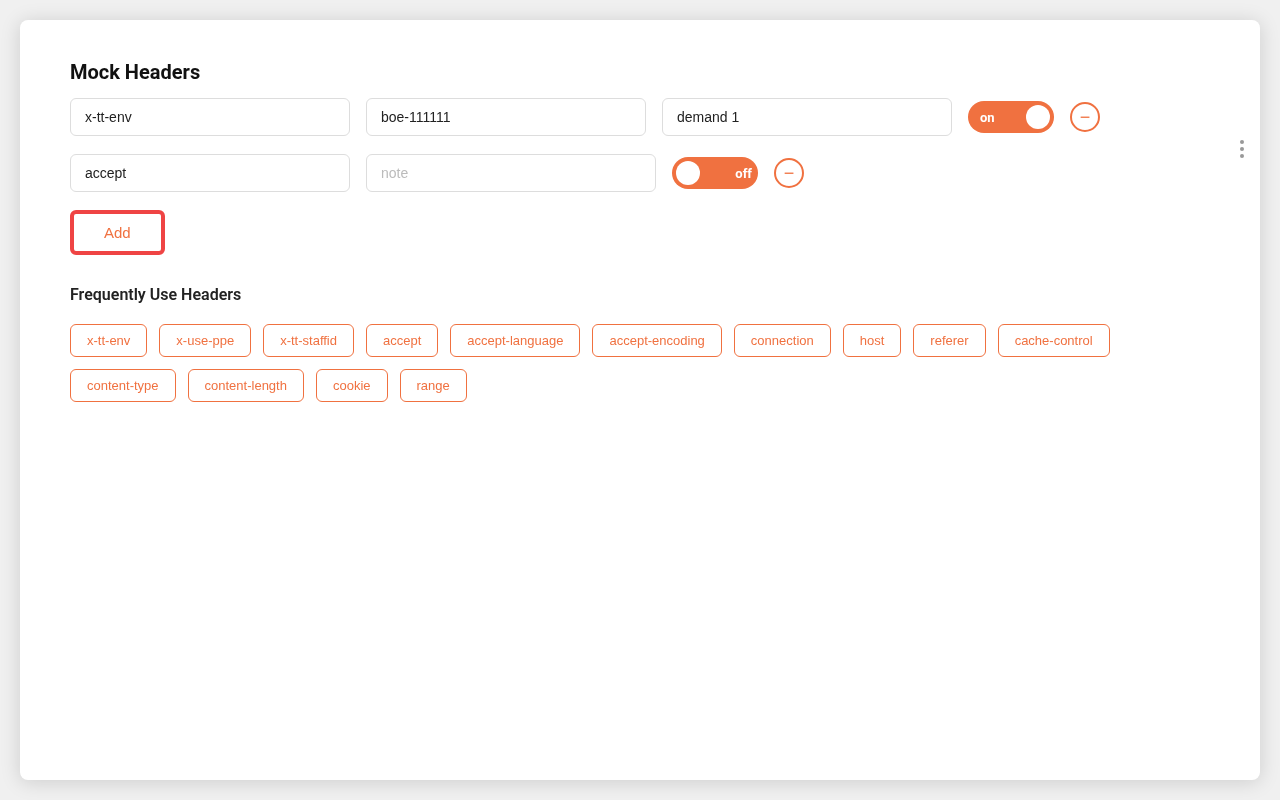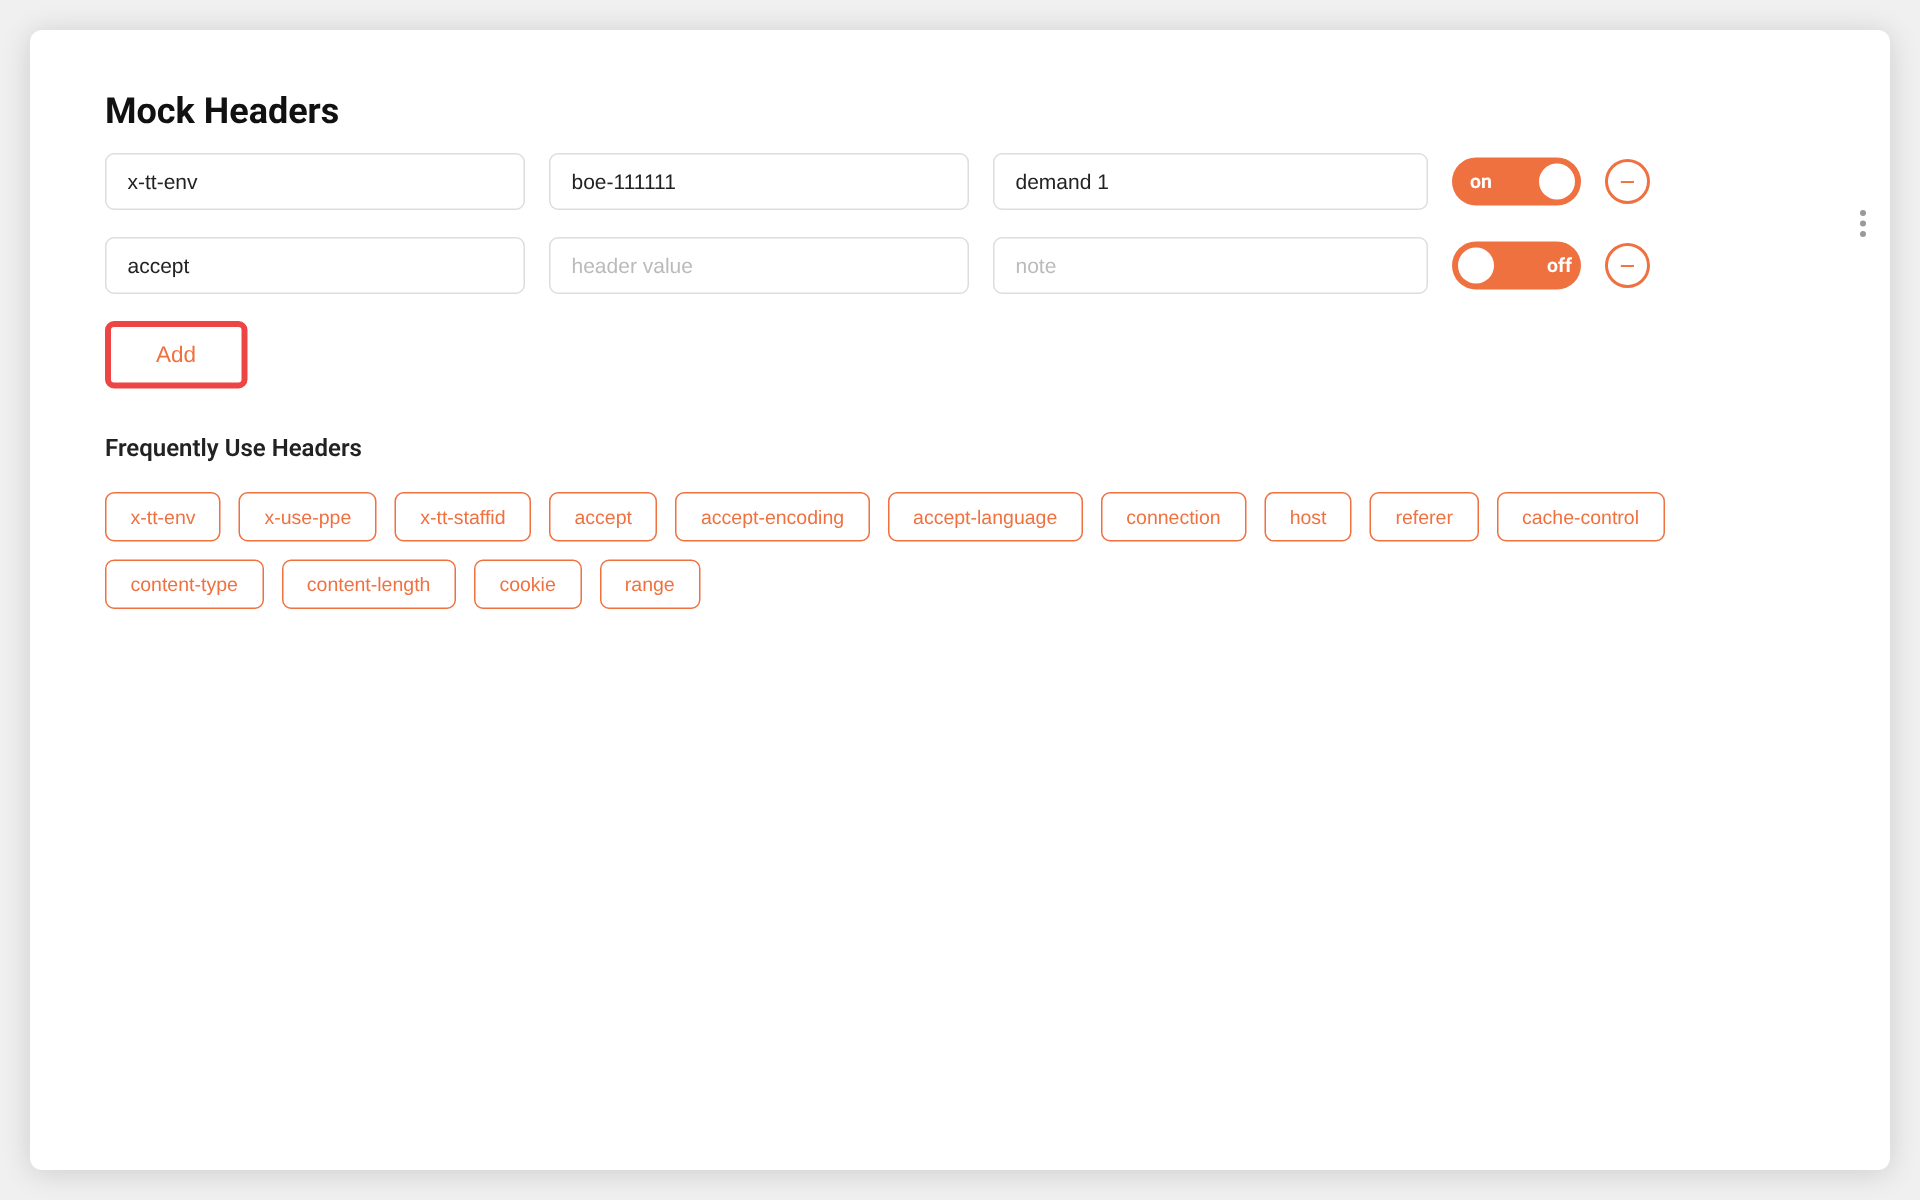--- a/index.html
+++ b/index.html
@@ -40,21 +40,21 @@
     }
 
     .dot {
       width: 4px;
       height: 4px;
       background: #999;
       border-radius: 50%;
     }
 
     .page-title {
-      font-size: 24px;
+      font-size: 20px;
       font-weight: 700;
       color: #111;
       margin-bottom: 14px;
     }
 
     .description {
       font-size: 14px;
       color: #444;
       line-height: 1.6;
       margin-bottom: 30px;
@@ -217,21 +217,20 @@
       <div class="knob"></div>
     </div>
     <button class="remove-btn">
       <span>−</span>
     </button>
   </div>
 
   
   <div class="header-row">
     <input class="input-field input-name" type="text" value="accept" style="">
-    <input class="input-field input-value" type="text" placeholder="header value" style="">
     <input class="input-field input-note" type="text" placeholder="note" style="">
     <div class="toggle-container off">
       <div class="knob"></div>
       <span class="toggle-text">off</span>
     </div>
     <button class="remove-btn">
       <span>−</span>
     </button>
   </div>
 
@@ -239,22 +238,22 @@
   <button class="add-btn">Add</button>
 
   
   <div>
     <h2 class="section-title">Frequently Use Headers</h2>
     <div class="tags-container">
       <button class="tag">x-tt-env</button>
       <button class="tag">x-use-ppe</button>
       <button class="tag">x-tt-staffid</button>
       <button class="tag">accept</button>
+      <button class="tag">accept-language</button>
       <button class="tag">accept-encoding</button>
-      <button class="tag">accept-language</button>
       <button class="tag">connection</button>
       <button class="tag">host</button>
       <button class="tag">referer</button>
       <button class="tag">cache-control</button>
       <button class="tag">content-type</button>
       <button class="tag">content-length</button>
       <button class="tag">cookie</button>
       <button class="tag">range</button>
     </div>
   </div>

